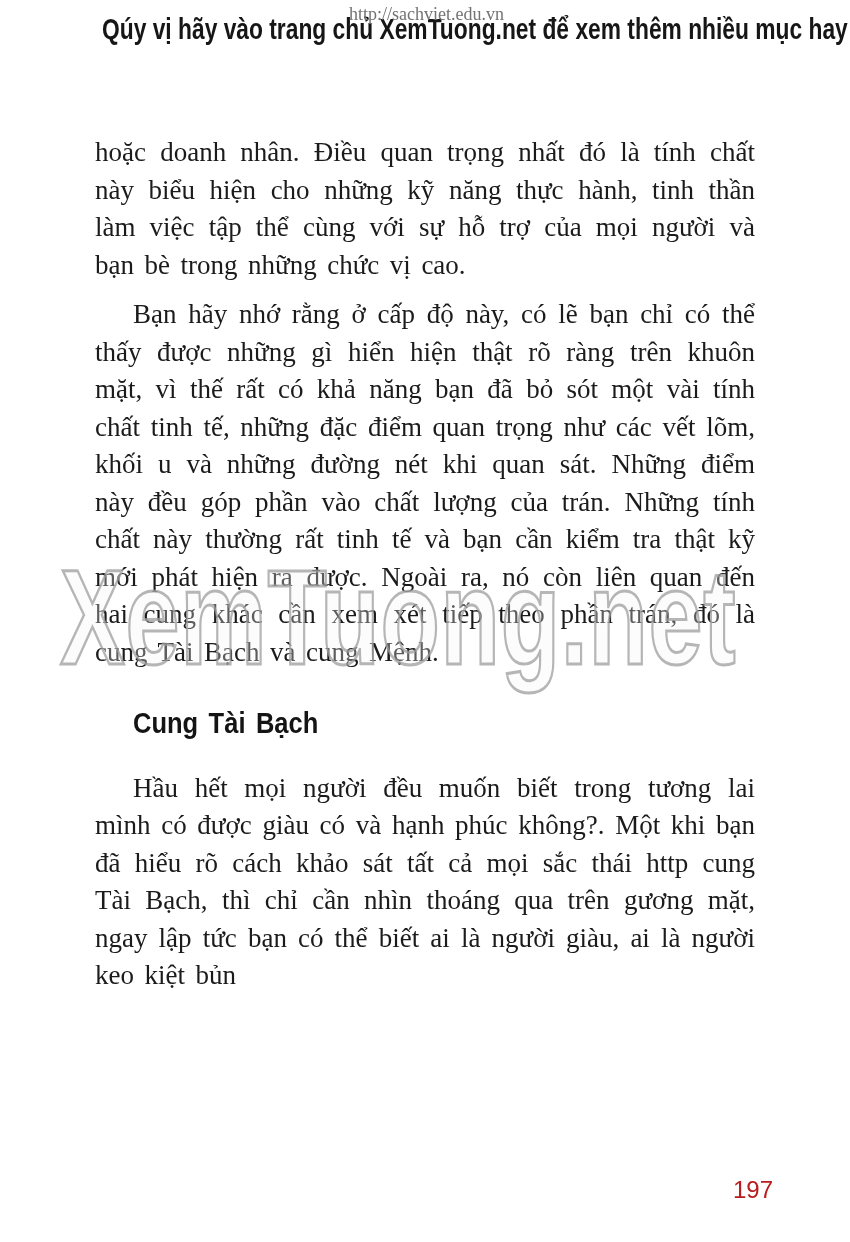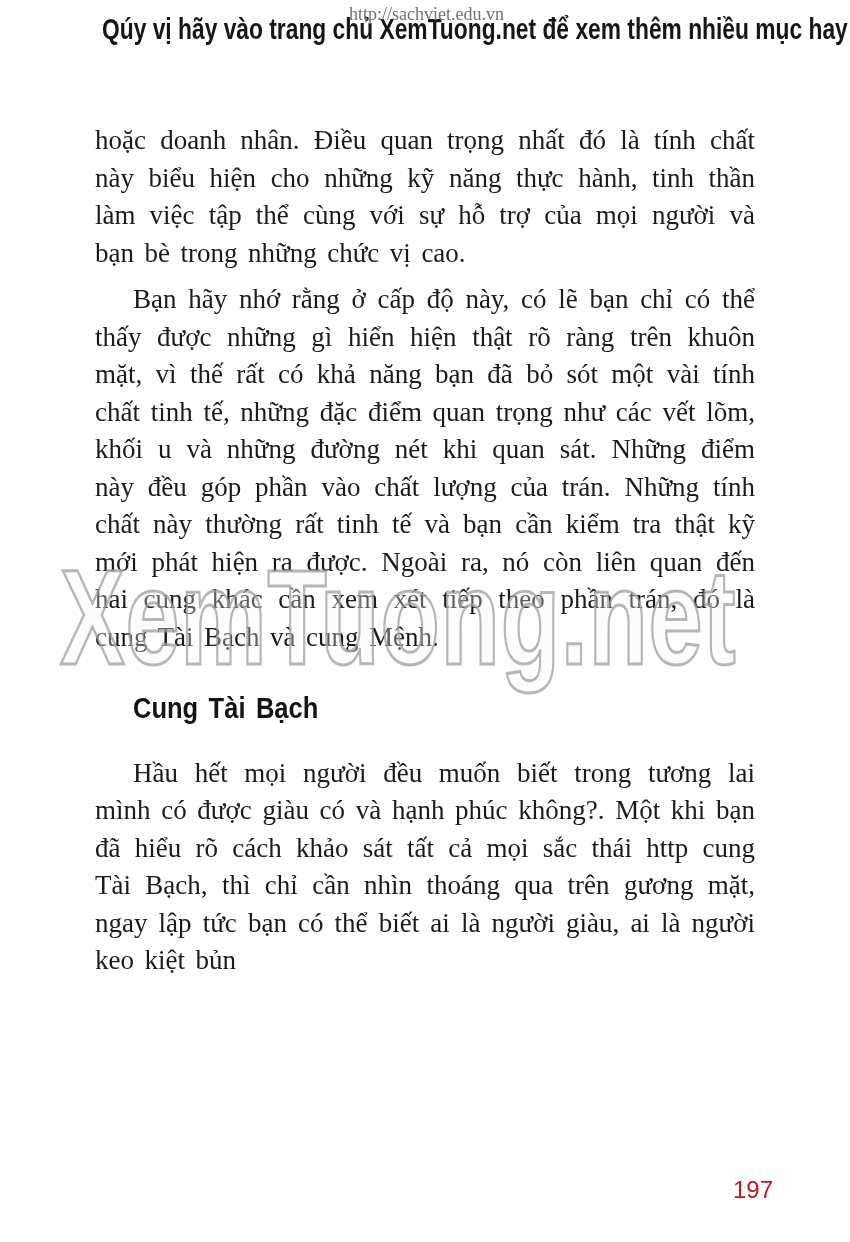--- a/index.html
+++ b/index.html
@@ -61,21 +61,21 @@
   }
   .content {
     position: relative;
     z-index: 2;
     padding: 64px 95px 0 95px;
     font-size: 27px;
     line-height: 37.5px;
     text-align: justify;
     word-spacing: 0.14em;
   }
-  .content p { margin: 0 0 9px 0; }
+  .content p { margin: 12px 0 9px 0; }
   .content p.indent { text-indent: 38px; }
   .section-heading {
     font-family: "Liberation Sans", sans-serif;
     font-weight: bold;
     font-size: 29px;
     color: #141414;
     margin: 34px 0 27px 38px;
     transform: scaleX(0.88);
     transform-origin: left center;
     white-space: nowrap;

